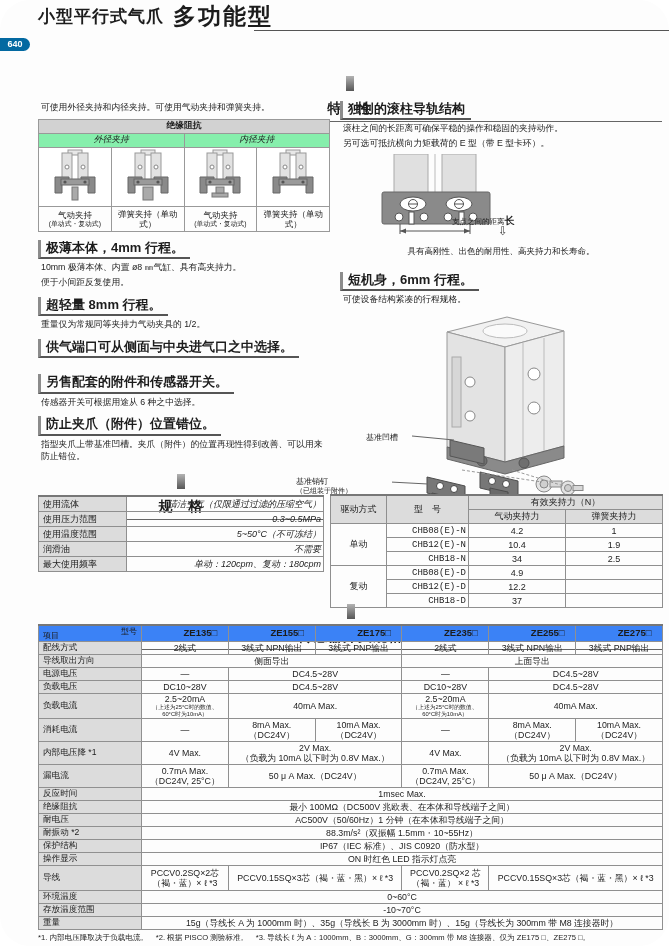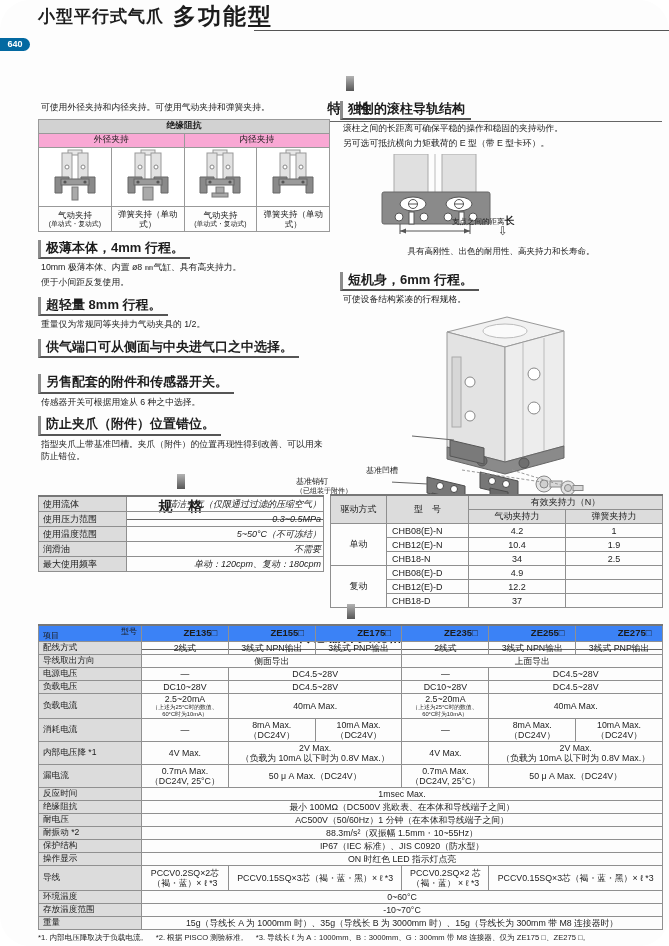--- a/index.html
+++ b/index.html
@@ -25,51 +25,51 @@
   #feat-right{left:340px;top:99px;width:322px;}
   .ft{font-size:13px;font-weight:bold;border-left:3px solid #8c8c8c;padding:0 6px 1px 5px;
       border-bottom:2px solid #555;display:table;margin-top:8px;line-height:1.25;}
   .ft.first{margin-top:2px;}
   .fd{font-size:8.8px;margin:3px 0 0 3px;line-height:1.35;color:#222;}
 
   
   .gt{width:100%;border-collapse:collapse;margin-top:5px;table-layout:fixed;}
   .gt td{border:1px solid #999;text-align:center;font-size:8.8px;padding:0;}
   .gt .hd{background:#d2d2d2;font-weight:bold;height:13px;}
-  .gt .sh{background:#f9a8d4;height:13px;}
+  .gt .sh{background:#86efac;height:13px;font-style:italic;}
   .gt .img{height:58px;background:#fff;}
   .gt .lb{height:24px;font-size:8.5px;line-height:1.2;}
   .gt .lb .sub{display:block;font-size:6.8px;line-height:1;}
 
   
   .roller{position:relative;height:110px;margin-top:4px;}
   .dim-label{position:absolute;left:112px;top:60px;font-size:7.5px;white-space:nowrap;}
   .dim-label b{font-size:10px;}
   .dn-arrow{position:absolute;left:158px;top:70px;font-size:12px;color:#444;}
   .roller-cap{position:absolute;left:0;right:0;top:92px;text-align:center;font-size:8.5px;}
 
   
   .explode{position:relative;height:208px;margin-top:6px;}
-  .lbl-groove{position:absolute;left:26px;top:120px;font-size:8px;margin-top:33px;}
+  .lbl-groove{position:absolute;left:26px;top:120px;font-size:8px;}
   .lbl-pin{position:absolute;left:-44px;top:165px;font-size:8px;line-height:1.25;}
   .lbl-pin .sub{display:block;font-size:7px;}
 
   
   #spec-wrap{position:absolute;left:38px;top:495px;width:286px;}
   .spec{width:286px;border-collapse:collapse;table-layout:fixed;border-top:2px solid #777;}
   .spec td{border:1px solid #8f8f8f;font-size:9px;height:14px;padding:0 2px;}
   .spec .lbl{background:#dcdcdc;text-align:left;padding-left:4px;}
   .spec .val{text-align:right;font-style:italic;}
 
   
   #force-wrap{position:absolute;left:330px;top:494px;width:332px;}
   .force{width:332px;border-collapse:collapse;table-layout:fixed;border-top:2px solid #777;}
   .force td{border:1px solid #8f8f8f;font-size:9px;text-align:center;height:13px;padding:0 2px;}
   .force .lbl{background:#dcdcdc;}
-  .force .model{text-align:left;padding-left:5px;}
+  .force .model{text-align:right;padding-left:5px;font-family:Liberation Mono, monospace;}
 
   
   #sensor-wrap{position:absolute;left:38px;top:624px;width:625px;}
   .sensor{width:625px;border-collapse:collapse;table-layout:fixed;border-top:2px solid #777;}
   .sensor td{border:1px solid #909090;font-size:8.8px;text-align:center;padding:0 1px;
              line-height:1.15;white-space:pre-line;}
   .sensor td.lbl{background:#dcdcdc;text-align:left;padding-left:4px;font-size:8.6px;}
   .sensor tr.hd td{height:15px;background:#3b82f6;font-weight:bold;font-size:9.5px;padding-left:32px;}
   .sensor tr.h-s td{height:12px;}
   .sensor tr.h-d td{height:22px;}

